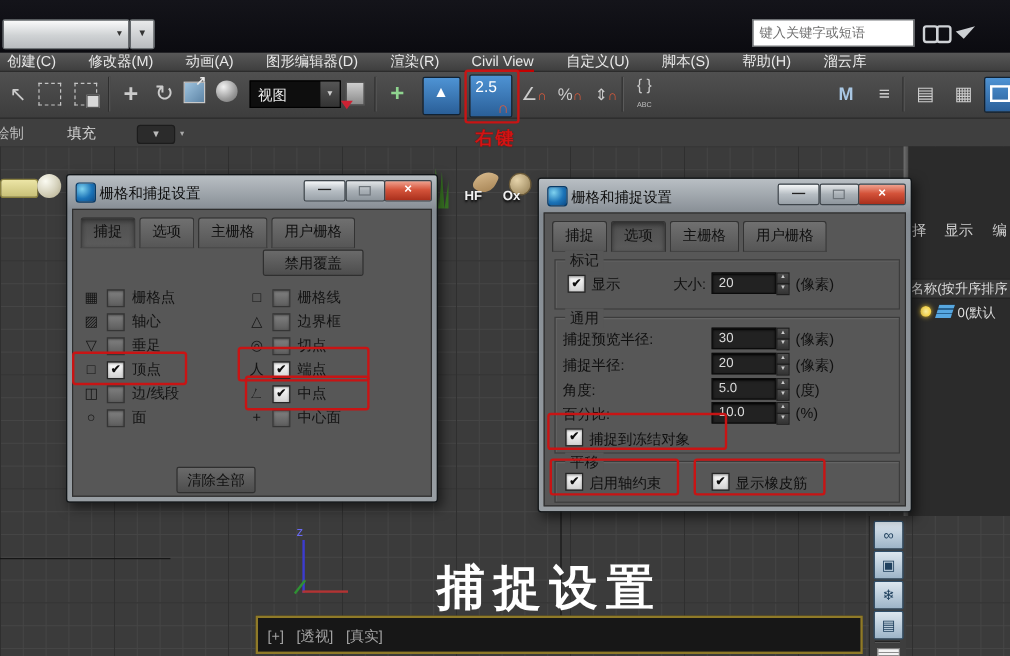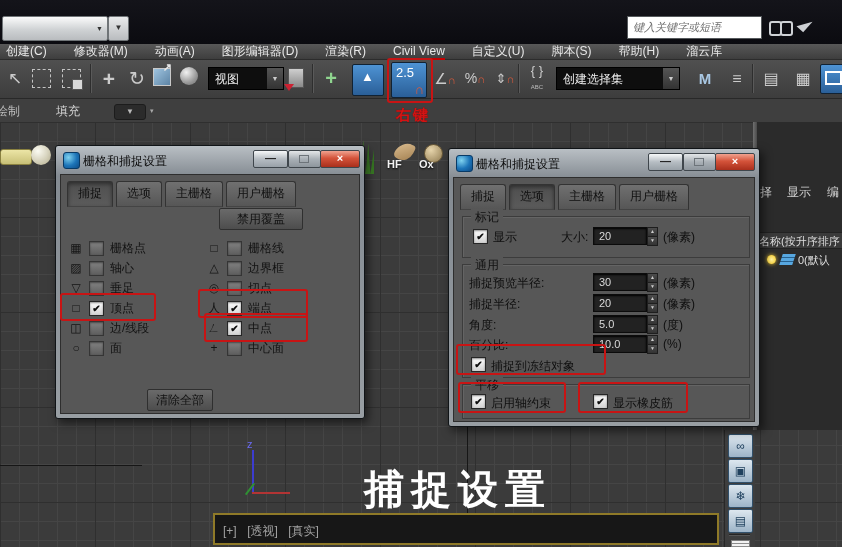--- a/index.html
+++ b/index.html
@@ -9,21 +9,21 @@
   
   #titlebar{left:0;top:0;width:842px;height:44px;background:linear-gradient(#14141a,#0b0b10);}
   #ws-dd{left:2px;top:16px;width:104px;height:23px;background:linear-gradient(#fbfbfb,#cfd2d4 55%,#b9bcbf);
     border:1px solid #6f7477;border-radius:2px;}
   #ws-dd .caret{position:absolute;right:4px;top:8px;font-size:7px;color:#333;}
   #ws-btn{left:108px;top:16px;width:19px;height:23px;background:linear-gradient(#e9eaeb,#b9bcbf);
     border:1px solid #6f7477;border-radius:2px;text-align:center;line-height:22px;font-size:8px;color:#333;}
   #app-title{left:140px;top:20px;width:540px;text-align:center;font-size:13px;color:#8e9196;
     text-shadow:0 0 6px rgba(0,0,0,.9);white-space:nowrap;}
   #app-title .doc{margin-left:28px;color:#9a9da2;}
-  #search{left:627px;top:16px;width:133px;height:21px;background:#fff;border:1px solid #55595c;font-style:italic;}
+  #search{left:627px;top:16px;width:133px;height:21px;background:#fff;border:1px solid #55595c;}
   #search span{display:block;padding:3px 5px;font-size:11px;color:#6e6e6e;white-space:nowrap;overflow:hidden;}
   .binoc{left:768px;top:19px;width:26px;height:16px;}
   .binoc i{position:absolute;top:2px;width:9px;height:11px;border:2px solid #cfd2d6;border-radius:3px;}
   .binoc i.l{left:1px}.binoc i.r{left:12px}
   .sat{left:800px;top:17px;width:0;height:0;border-left:9px solid transparent;border-bottom:14px solid #cdd0d4;
     transform:rotate(42deg);}
   
   #menubar{left:0;top:44px;width:842px;height:15px;background:linear-gradient(#585858,#3e3e3e);
     display:flex;gap:27px;padding-left:6px;align-items:center;border-bottom:1px solid #2c2c2c;}
   #menubar span{font-size:12px;color:#e8e8e8;white-space:nowrap;}
@@ -206,24 +206,20 @@
     </div>
     <div class="bluebtn" style="left:391px;top:2px;width:34px;height:34px">
       <span class="abs" style="left:4px;top:2px;color:#fff;font-size:13px">2.5</span>
       <span class="abs snapmag" style="right:2px;bottom:0px;font-size:13px">∩</span>
     </div>
     <span class="ti" style="left:432px;font-size:15px"><span>∠</span><span class="snapmag" style="position:static;font-size:11px">∩</span></span>
     <span class="ti" style="left:462px;font-size:14px"><span>%</span><span class="snapmag" style="position:static;font-size:11px">∩</span></span>
     <span class="ti" style="left:492px;font-size:13px"><span>⇕</span><span class="snapmag" style="position:static;font-size:11px">∩</span></span>
     <div class="tdiv" style="left:518px"></div>
     <span class="ti" style="left:522px;width:30px;font-size:13px;line-height:14px;top:4px"><span>{ }</span><br><span style="font-size:6px;color:#bdbdbd">ABC</span></span>
-    <div class="blkdd" style="left:556px;width:122px">
-      <span class="txt">创建选择集</span>
-      <span class="cbx">▼</span>
-    </div>
     <span class="ti" style="left:692px;font-size:15px;color:#a9c7e3;font-weight:bold">M</span>
     <span class="ti" style="left:724px;font-size:16px">≡</span>
     <div class="tdiv" style="left:752px"></div>
     <span class="ti" style="left:758px;font-size:16px">▤</span>
     <span class="ti" style="left:790px;font-size:16px">▦</span>
     <div class="bluebtn" style="left:820px;top:4px;width:22px;height:28px">
       <span class="abs" style="left:4px;top:6px;width:13px;height:10px;border:2px solid #fff"></span>
     </div>
   </div>
 

